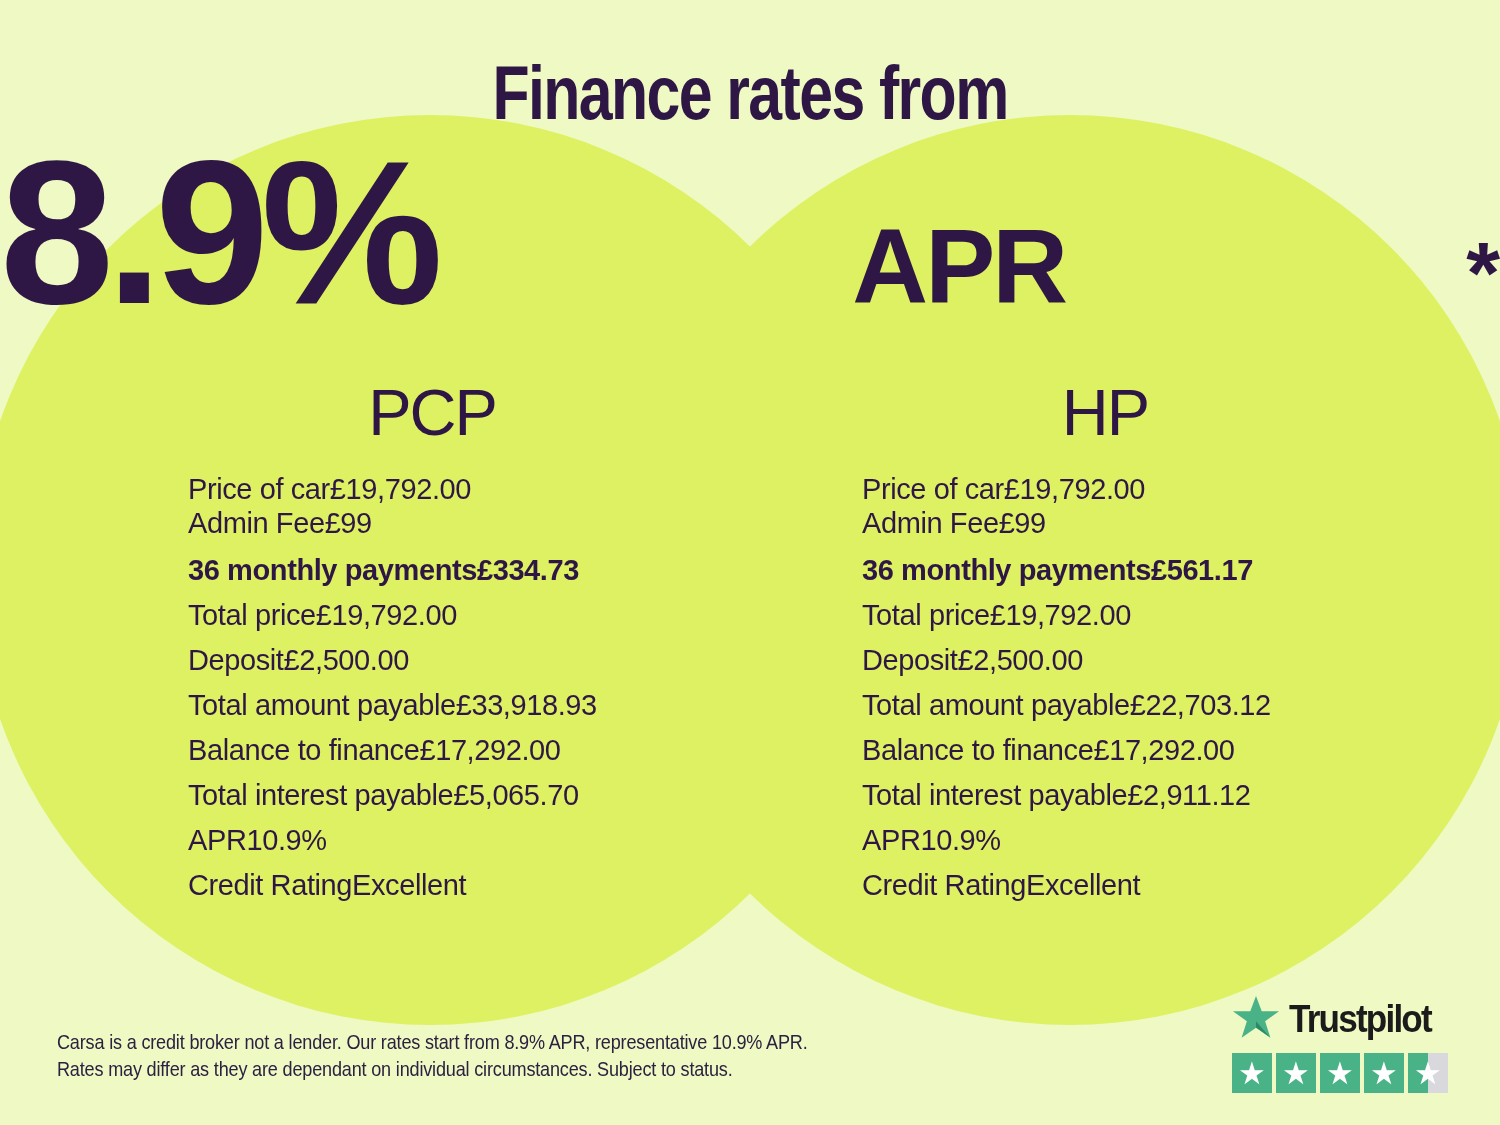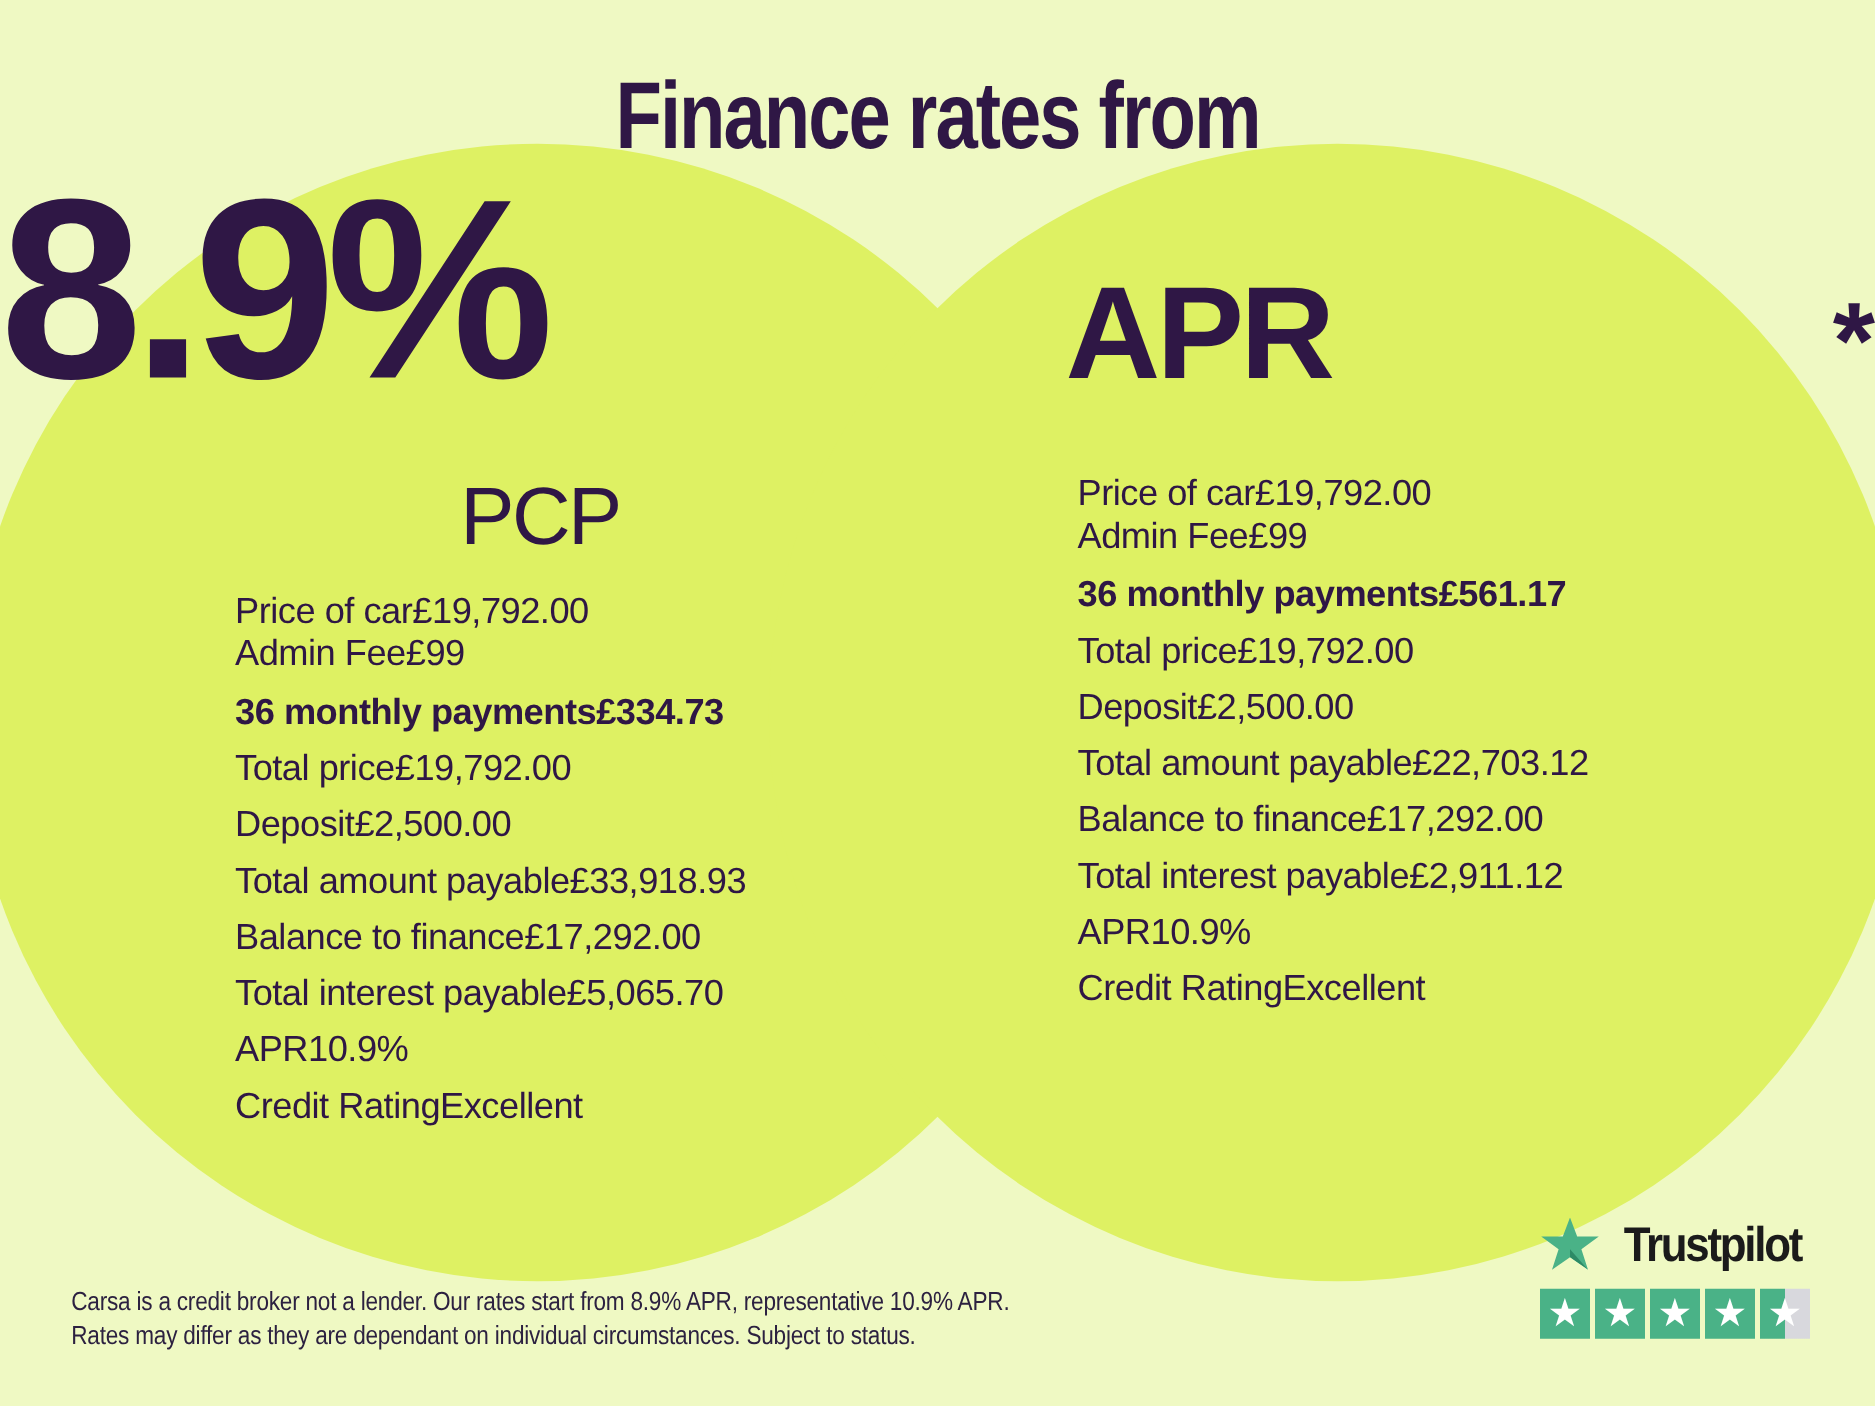--- a/index.html
+++ b/index.html
@@ -51,21 +51,21 @@
   .trow .lbl{white-space:nowrap;}
   .trow .val{white-space:nowrap;text-align:right;}
 
   .disclaimer{
     position:absolute;left:57px;top:1028px;
     font-size:21px;line-height:27px;letter-spacing:-0.2px;
     color:#2c2140;transform:scaleX(0.86);transform-origin:left top;
   }
 
   .trustpilot{position:absolute;left:1232px;top:974px;width:220px;}
-  .tp-logo{display:flex;align-items:center;gap:19px;}
+  .tp-logo{display:flex;align-items:center;gap:9px;margin-top:22px;}
   .tp-star{
     position:relative;width:48px;height:46px;flex:0 0 auto;
     background:var(--trustpilot-green);
     clip-path:polygon(50% 0%,62% 33%,98% 33%,69% 55%,80% 91%,50% 69%,20% 91%,31% 55%,2% 33%,38% 33%);
   }
   .tp-star .fold{
     position:absolute;left:0;top:0;width:100%;height:100%;
     background:#2d8a66;
     clip-path:polygon(50% 55%,80% 91%,50% 69%);
   }
@@ -140,20 +140,21 @@
           <span class="val">10.9%</span>
         </div>
         <div class="trow">
           <span class="lbl">Credit Rating</span>
           <span class="val">Excellent</span>
         </div>
       </div>
   </section>
 
   <section class="col col-hp">
+    <h2>HP</h2>
     <div class="rows">
         <div class="trow">
           <span class="lbl">Price of car</span>
           <span class="val">£19,792.00</span>
         </div>
         <div class="trow">
           <span class="lbl">Admin Fee</span>
           <span class="val">£99</span>
         </div>
         <div class="trow bold">

